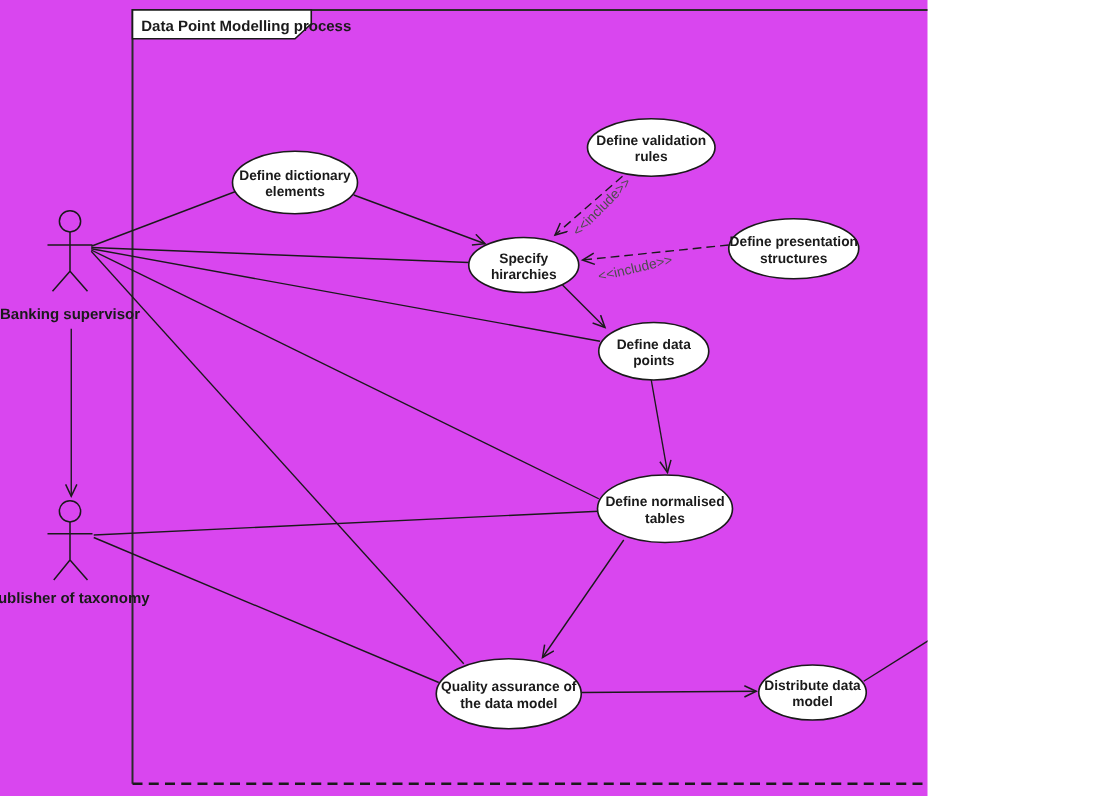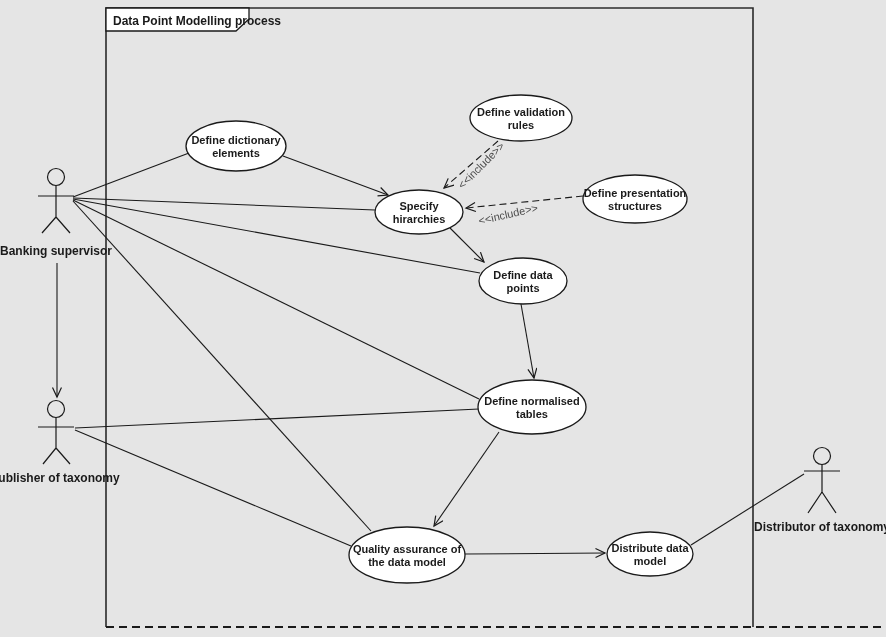--- a/index.html
+++ b/index.html
@@ -1,16 +1,16 @@
 <!DOCTYPE html>
 <html><head>
 <meta charset="utf-8">
 <style>
   html, body { margin: 0; padding: 0; background: #ffffff; }
-  #canvas { position: relative; width: 886px; height: 637px; background: #e5e5e5; overflow: hidden; }
+  #canvas { position: relative; width: 742px; height: 637px; background: #d946ef; overflow: hidden; }
   svg { display: block; }
   svg text { font-family: "Liberation Sans", "DejaVu Sans", sans-serif; }
   .uc-label      { font-size: 11px; font-weight: bold; fill: #1a1a1a; text-anchor: middle; }
   .actor-label   { font-size: 12px; font-weight: bold; fill: #1a1a1a; text-anchor: middle; }
   .frame-title   { font-size: 12px; font-weight: bold; fill: #1a1a1a; }
   .include-label { font-size: 11px; font-weight: normal; fill: #4d4d4d; text-anchor: middle; }
   .edge   { stroke: #1a1a1a; stroke-width: 1.1; fill: none; }
   .edge-dashed { stroke-dasharray: 7,4; }
   .shape  { fill: #ffffff; stroke: #1a1a1a; stroke-width: 1.3; }
   .actor-part { stroke: #1a1a1a; stroke-width: 1.2; fill: none; }

